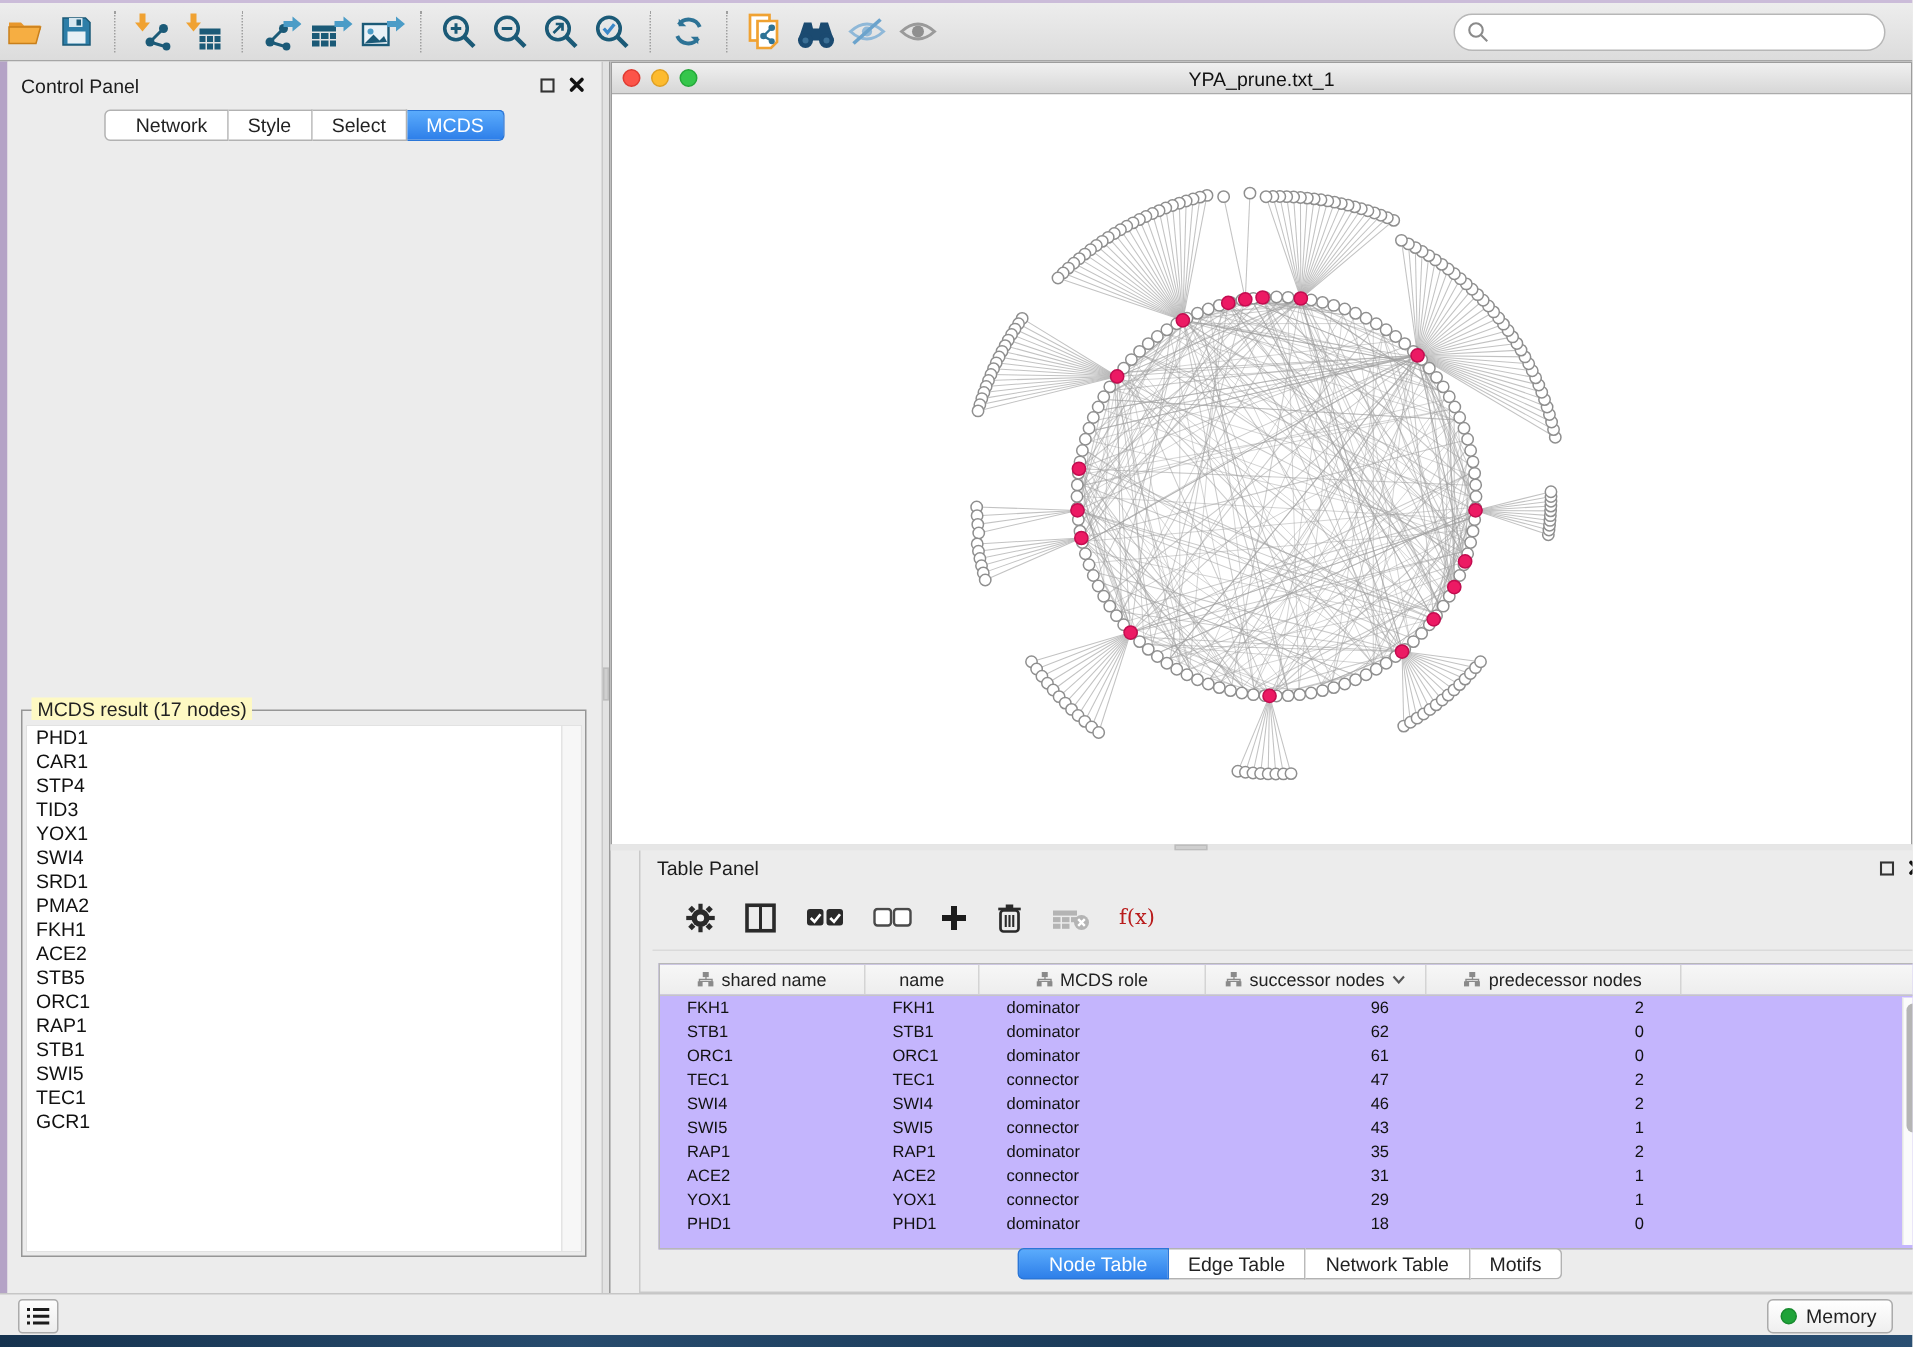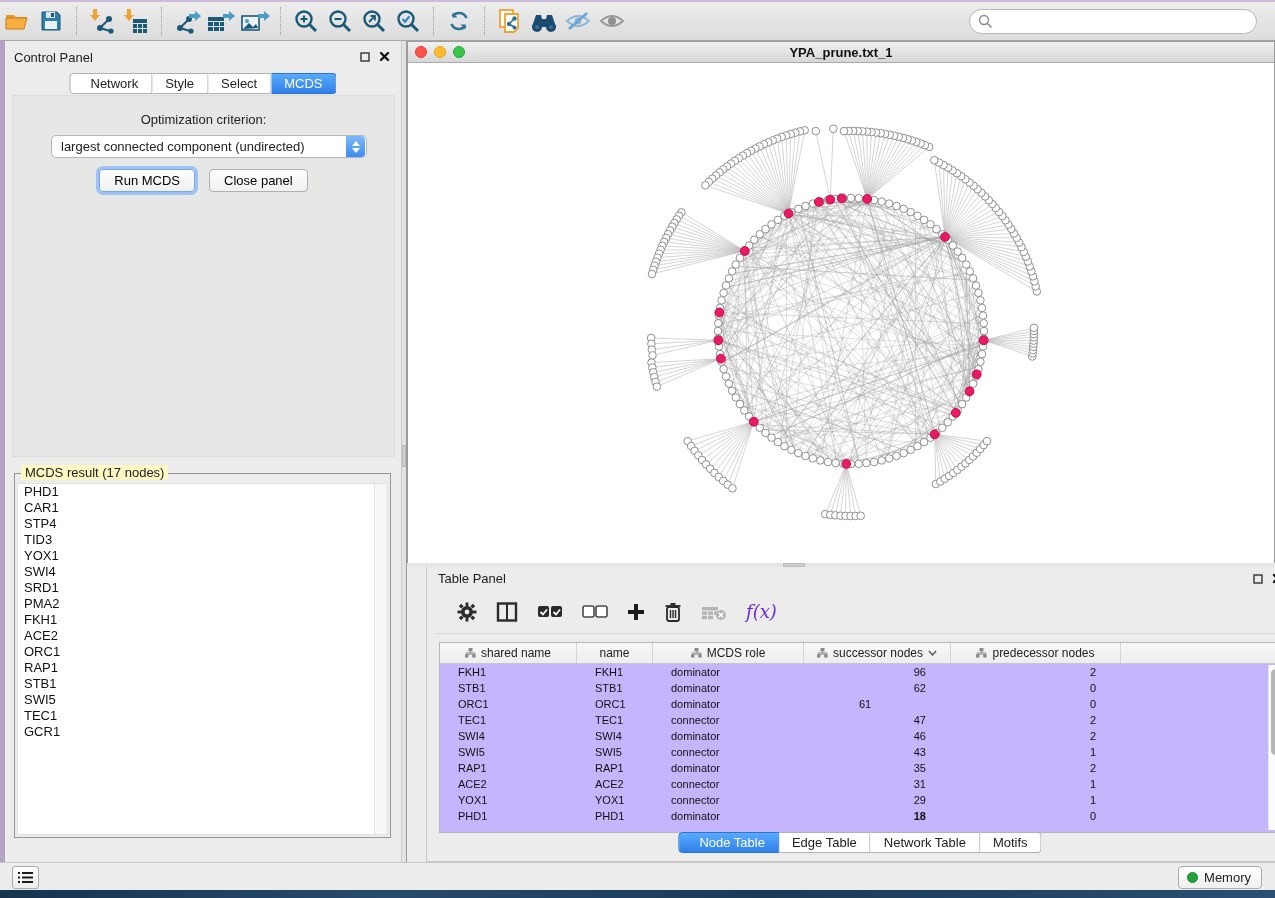--- a/index.html
+++ b/index.html
@@ -44,34 +44,34 @@
   .result-scroll { position:absolute; right:0; top:0; bottom:0; width:13px; background:#f7f7f7; border-left:1px solid #e4e4e4; }
 
   
   .vsplit { position:absolute; left:402px; top:41px; width:5px; height:821px; background:#e2e2e2; border-right:1px solid #9a9a9a; }
   .vsplit .grip { position:absolute; top:404px; left:0; width:4px; height:22px; background:#cfcfcf; border:1px solid #bdbdbd; }
   .hsplit { position:absolute; left:407px; top:563px; width:868px; height:4px; background:#e6e6e6; }
   .hsplit .grip { position:absolute; left:376px; top:0; width:22px; height:4px; background:#cfcfcf; border:1px solid #bdbdbd; }
 
   
   .netwin { position:absolute; left:407px; top:41px; width:868px; height:522px; border:1px solid #9d9d9d; background:#fff; }
-  .net-titlebar { position:absolute; left:0; top:0; width:100%; height:21px; background:linear-gradient(#f0f0f0,#d7d7d7); border-bottom:1px solid #ababab;font-weight:bold; }
+  .net-titlebar { position:absolute; left:0; top:0; width:100%; height:21px; background:linear-gradient(#f0f0f0,#d7d7d7); border-bottom:1px solid #ababab; }
   .lights { position:absolute; left:7px; top:4px; display:flex; gap:7px; }
   .light { width:12px; height:12px; border-radius:50%; }
   .light.red { background:#fc5449; border:1px solid #df3b32; }
   .light.yellow { background:#fdbb2f; border:1px solid #dfa023; }
   .light.green { background:#35c64b; border:1px solid #24a839; }
   .net-title { position:absolute; top:3px; width:100%; text-align:center; font-size:13px; color:#111; }
   .net-canvas { position:absolute; left:0; top:21px; width:866px; height:500px; background:#fff; }
 
   
   .tpanel { position:absolute; left:426px; top:567px; width:868px; height:295px; background:#ececec; border:1px solid #c9c9c9; border-top:none; }
   .tpanel .mini-btns { left:826px; top:6px; }
   .ttoolbar { position:absolute; left:8px; top:23px; width:852px; height:44px; border-bottom:1px solid #dadada; display:flex; align-items:center; gap:19px; padding-left:22px; }
-  .fx-label { font-family:"DejaVu Serif", serif; font-style:italic; font-size:18px; color:#6d28d9; }
+  .fx-label { font-family:"DejaVu Serif", serif; font-size:14px; color:#b91c1c; }
   .ntable { position:absolute; left:12px; top:75px; width:844px; height:191px; background:#c4b5fd; border:1px solid #b7b7b7; overflow:hidden; }
   .thead { display:flex; height:21px; background:linear-gradient(#f7f7f7,#ededed); border-bottom:1px solid #c6c6c6; }
   .th { display:flex; align-items:center; justify-content:center; gap:5px; border-right:1px solid #d4d4d4; font-size:12px; color:#222; overflow:hidden; }
   .trow { display:flex; height:16px; }
   .td { font-size:11px; line-height:16px; color:#111; white-space:nowrap; overflow:hidden; }
   .td.num { text-align:right; }
   .tscroll { position:absolute; right:1px; top:22px; bottom:2px; width:13px; background:#fbfbfb; border-left:1px solid #e5e5e5; }
   .tscroll .thumb { position:absolute; left:2px; top:4px; width:9px; height:86px; background:#b5b5b5; border-radius:5px; }
   .ttabs { position:absolute; top:265px; left:50%; transform:translateX(-50%); display:flex; }
 
@@ -259,52 +259,35 @@
         <path d="M2 2 L9 9 M9 2 L2 9" stroke="#111" stroke-width="2.4" stroke-linecap="round"></path>
       </svg>
   </div>
   <div class="seg-tabs" id="cp-tabs">
       <div class="seg-tab">Network</div>
       <div class="seg-tab">Style</div>
       <div class="seg-tab">Select</div>
       <div class="seg-tab active">MCDS</div>
     </div>
 
-  <div class="mcds-area">
-    <div class="opt-label">Optimization criterion:</div>
-    <div class="dropdown">
-      <span class="dd-text">largest connected component (undirected)</span>
-      <span class="dd-step">
-        <svg width="8" height="5" viewBox="0 0 8 5">
-            <path d="M0 5 L4 0 L8 5z" fill="#fff"></path>
-          </svg>
-        <svg width="8" height="5" viewBox="0 0 8 5">
-            <path d="M0 0 L4 5 L8 0z" fill="#fff"></path>
-          </svg>
-      </span>
-    </div>
-    <div class="btn-row">
-      <button class="push-btn focused">Run MCDS</button>
-      <button class="push-btn">Close panel</button>
-    </div>
-  </div>
 
   <div class="result-box">
     <div class="result-legend">MCDS result (17 nodes)</div>
     <div class="result-list" id="result-list">
         <div class="result-item">PHD1</div>
         <div class="result-item">CAR1</div>
         <div class="result-item">STP4</div>
         <div class="result-item">TID3</div>
         <div class="result-item">YOX1</div>
         <div class="result-item">SWI4</div>
         <div class="result-item">SRD1</div>
         <div class="result-item">PMA2</div>
         <div class="result-item">FKH1</div>
         <div class="result-item">ACE2</div>
+        <div class="result-item">STB5</div>
         <div class="result-item">ORC1</div>
         <div class="result-item">RAP1</div>
         <div class="result-item">STB1</div>
         <div class="result-item">SWI5</div>
         <div class="result-item">TEC1</div>
         <div class="result-item">GCR1</div>
       </div>
     <div class="result-scroll" style="top:10px;bottom:3px;right:3px;"></div>
   </div>
 </div>
@@ -1212,21 +1195,21 @@
           <div class="td" style="width: 137px; padding: 0px 0px 0px 18px;">STB1</div>
           <div class="td" style="width: 76px; padding: 0px 0px 0px 18px;">STB1</div>
           <div class="td" style="width: 151px; padding: 0px 0px 0px 18px;">dominator</div>
           <div class="td num" style="width: 147px; padding: 0px 25px 0px 0px;">62</div>
           <div class="td num" style="width: 170px; padding: 0px 25px 0px 0px;">0</div>
         </div>
         <div class="trow">
           <div class="td" style="width: 137px; padding: 0px 0px 0px 18px;">ORC1</div>
           <div class="td" style="width: 76px; padding: 0px 0px 0px 18px;">ORC1</div>
           <div class="td" style="width: 151px; padding: 0px 0px 0px 18px;">dominator</div>
-          <div class="td num" style="width: 147px; padding: 0px 25px 0px 0px; text-align: center;">61</div>
+          <div class="td num" style="width: 147px; padding: 0px 25px 0px 0px;">61</div>
           <div class="td num" style="width: 170px; padding: 0px 25px 0px 0px;">0</div>
         </div>
         <div class="trow">
           <div class="td" style="width: 137px; padding: 0px 0px 0px 18px;">TEC1</div>
           <div class="td" style="width: 76px; padding: 0px 0px 0px 18px;">TEC1</div>
           <div class="td" style="width: 151px; padding: 0px 0px 0px 18px;">connector</div>
           <div class="td num" style="width: 147px; padding: 0px 25px 0px 0px;">47</div>
           <div class="td num" style="width: 170px; padding: 0px 25px 0px 0px;">2</div>
         </div>
         <div class="trow">
@@ -1261,21 +1244,21 @@
           <div class="td" style="width: 137px; padding: 0px 0px 0px 18px;">YOX1</div>
           <div class="td" style="width: 76px; padding: 0px 0px 0px 18px;">YOX1</div>
           <div class="td" style="width: 151px; padding: 0px 0px 0px 18px;">connector</div>
           <div class="td num" style="width: 147px; padding: 0px 25px 0px 0px;">29</div>
           <div class="td num" style="width: 170px; padding: 0px 25px 0px 0px;">1</div>
         </div>
         <div class="trow">
           <div class="td" style="width: 137px; padding: 0px 0px 0px 18px;">PHD1</div>
           <div class="td" style="width: 76px; padding: 0px 0px 0px 18px;">PHD1</div>
           <div class="td" style="width: 151px; padding: 0px 0px 0px 18px;">dominator</div>
-          <div class="td num" style="width: 147px; padding: 0px 25px 0px 0px; font-weight: bold;">18</div>
+          <div class="td num" style="width: 147px; padding: 0px 25px 0px 0px;">18</div>
           <div class="td num" style="width: 170px; padding: 0px 25px 0px 0px;">0</div>
         </div>
       </div>
     <div class="tscroll">
         <div class="thumb"></div>
       </div>
   </div>
 
   <div class="ttabs seg-tabs" id="tp-tabs" style="position:absolute;">
       <div class="seg-tab active">Node Table</div>

